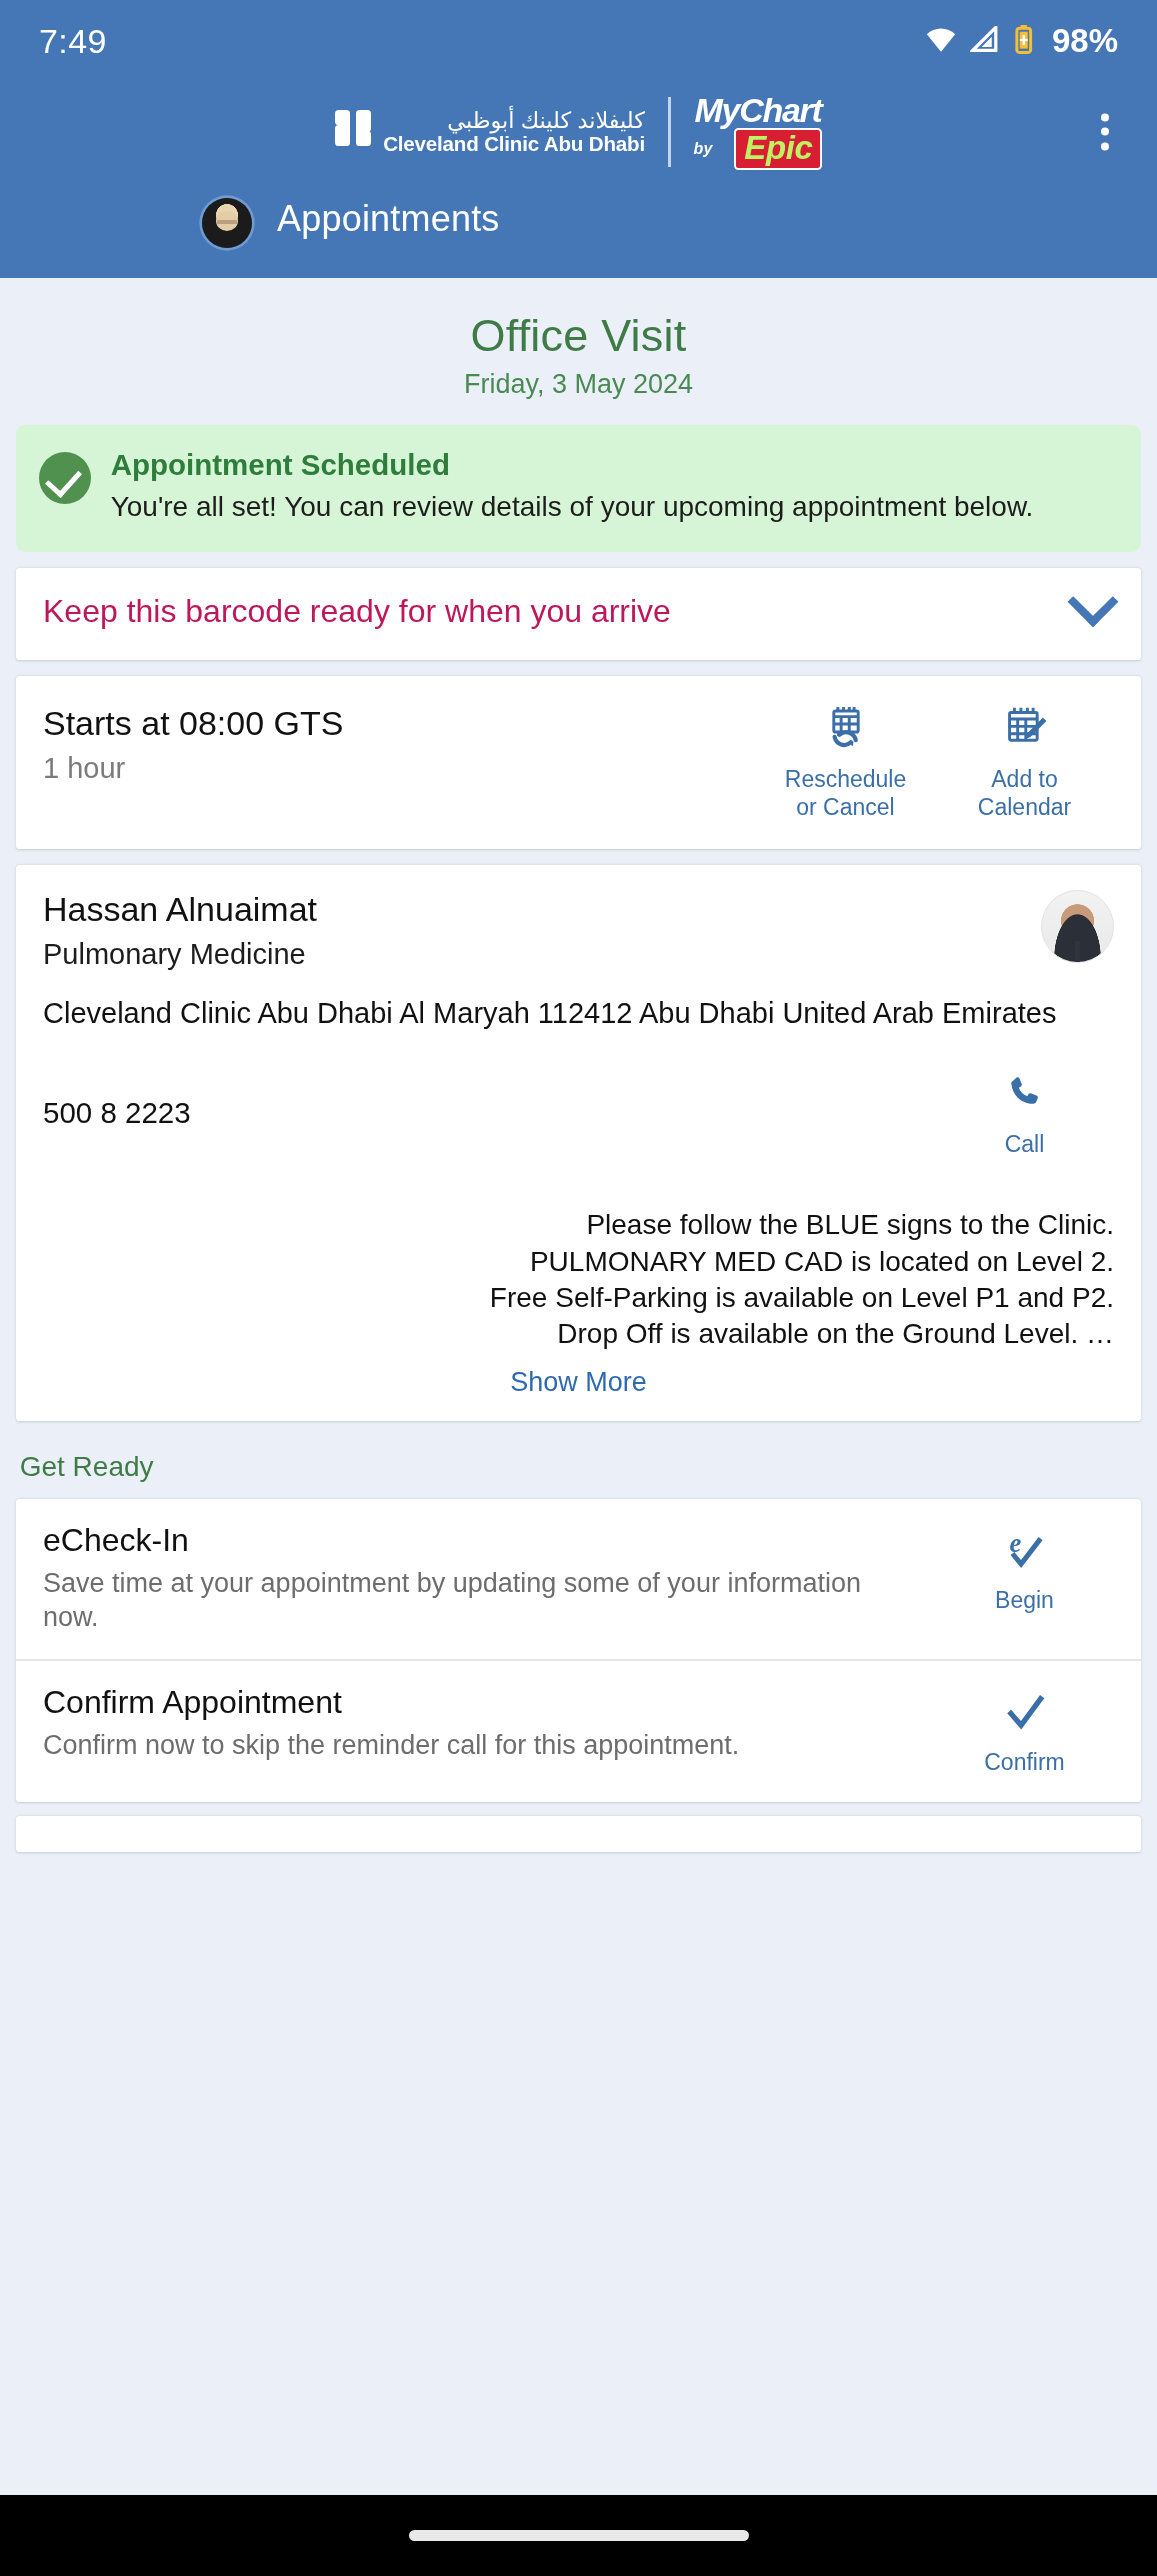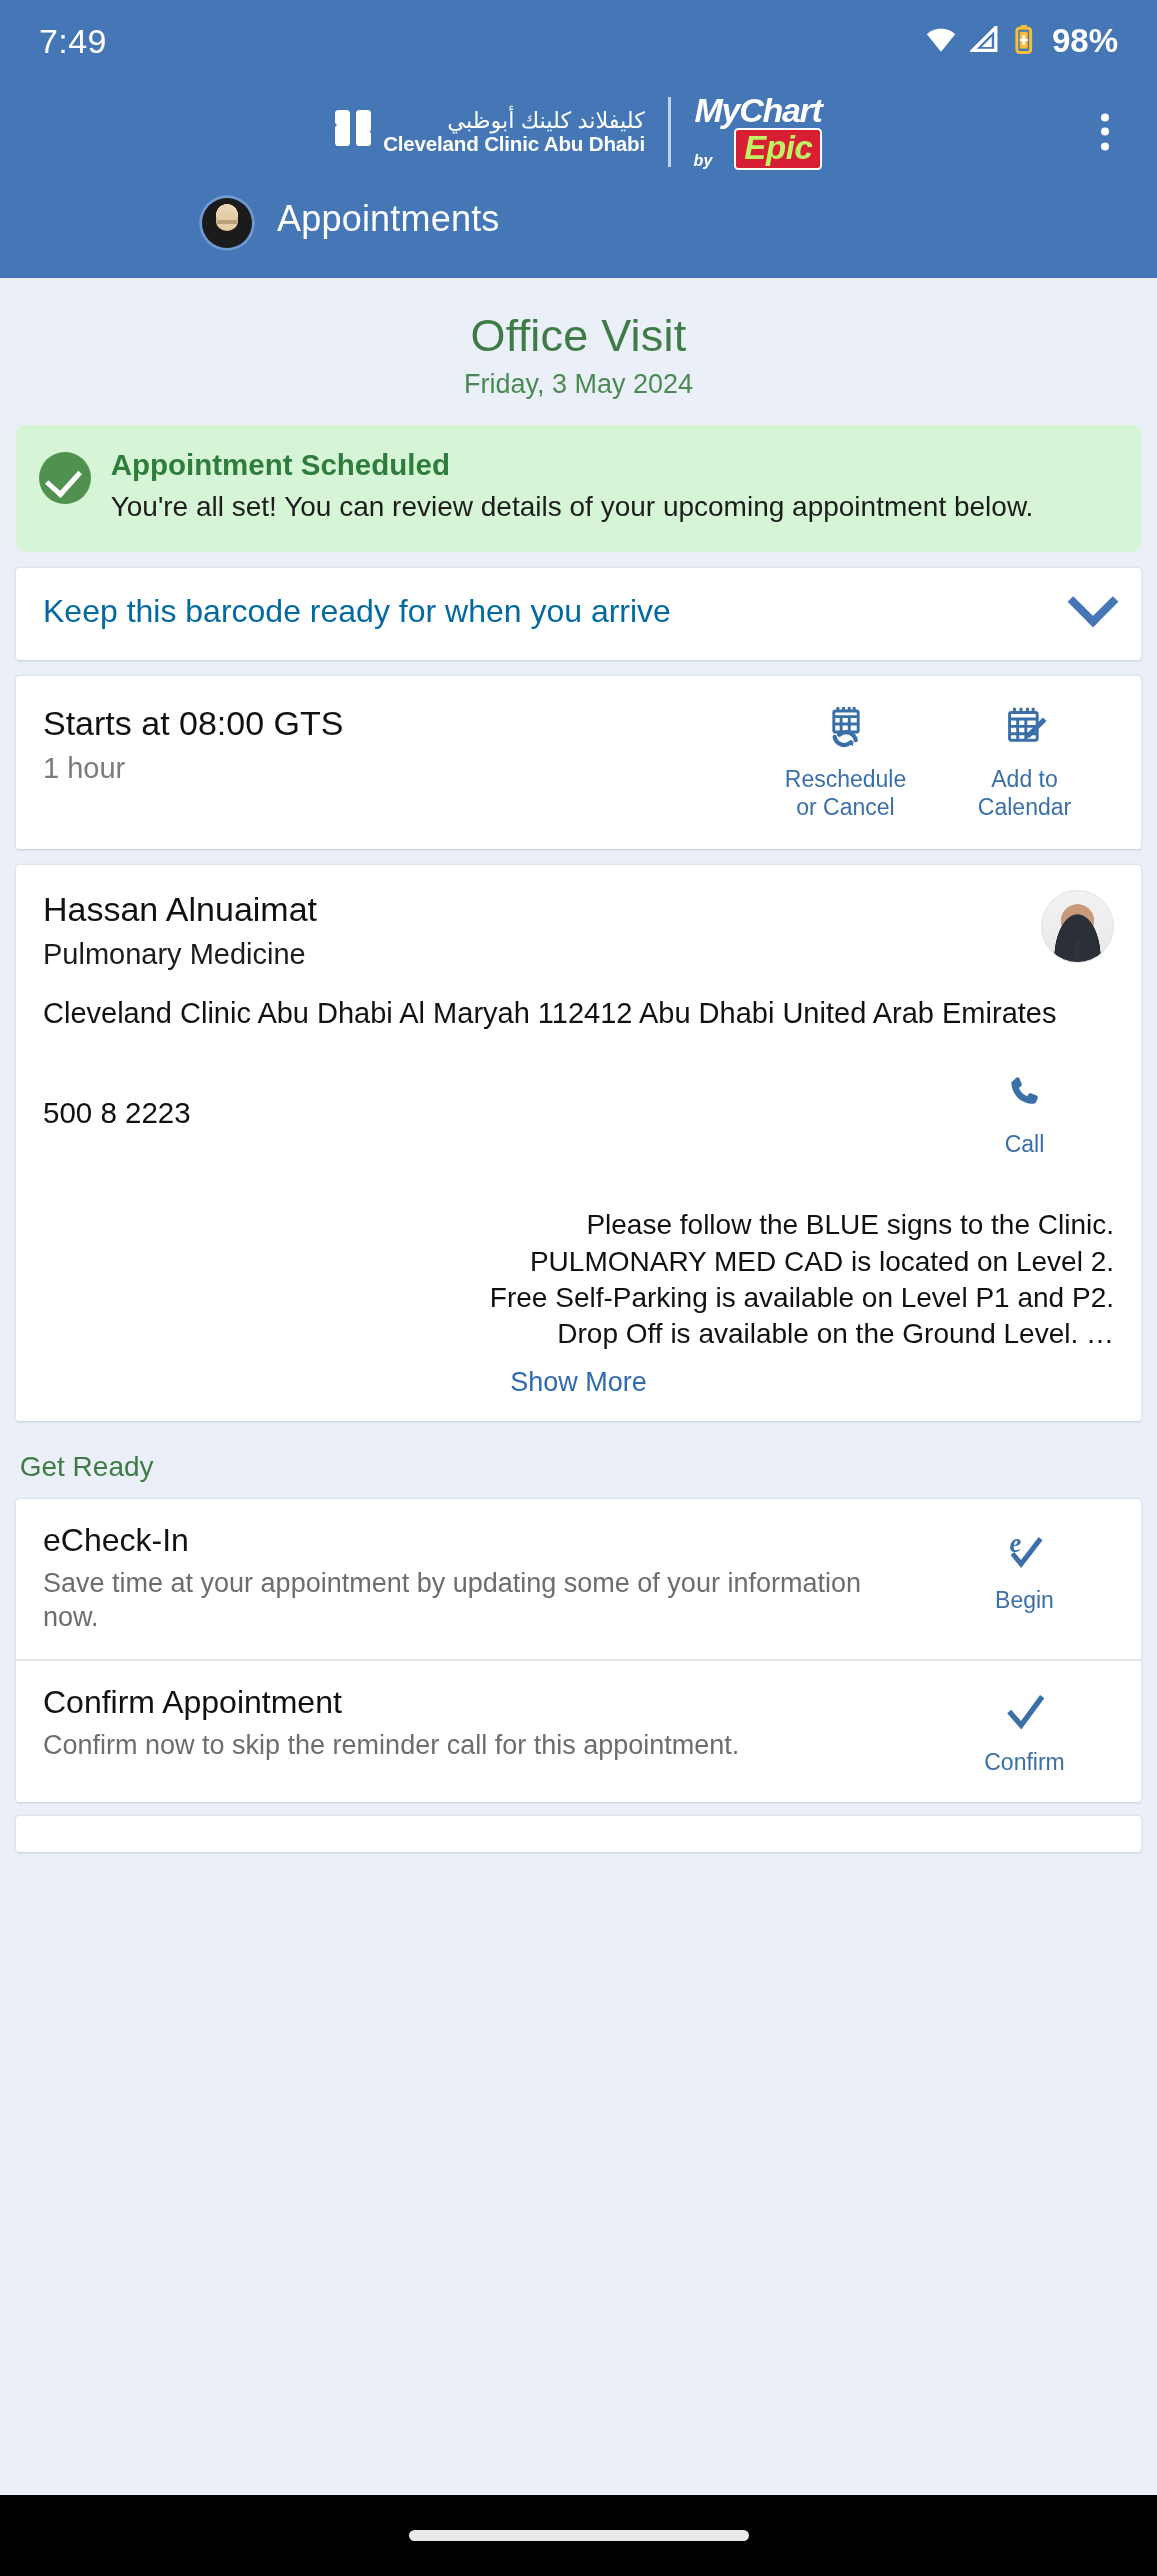--- a/index.html
+++ b/index.html
@@ -38,21 +38,21 @@
   .cc-ar { font-size: 22.4px; letter-spacing: 0.3px; }
   .cc-en { font-size: 20.6px; font-weight: 700; letter-spacing: -0.2px; }
   .brand-div { width: 2.7px; height: 70px; background: #dce6f2; margin: 0 23px; opacity: .85; }
   .brand-mychart { display: flex; flex-direction: column; align-items: center; }
   .mc-word {
     color: #fff; font-size: 34px; font-weight: 700; font-style: italic;
     letter-spacing: -1.3px; line-height: .95;
     font-family: "Liberation Sans", sans-serif;
   }
   .mc-word .u { border-bottom: 2.7px solid #fff; padding-bottom: 0.9px; }
-  .mc-by { display: flex; align-items: flex-end; gap: 22px; margin-top: 2px; }
+  .mc-by { display: flex; align-items: center; gap: 22px; margin-top: 2px; }
   .mc-bytxt { color: #fff; font-size: 16px; font-style: italic; font-weight: 700; }
   .mc-epic {
     background: #D81E33; color: #bef264; font-size: 33px; font-weight: 700; font-style: italic;
     padding: 0.9px 8px 1.8px 8px; border-radius: 4.5px; border: 2.2px solid #fff;
     letter-spacing: -0.4px; line-height: 1.05;
   }
   .kebab {
     position: absolute; right: 41px; top: 50%; transform: translateY(-50%);
     display: flex; flex-direction: column; gap: 6.3px; padding: 7.2px;
   }
@@ -105,21 +105,21 @@
   .card {
     background: #fff; margin: 16px 16px 0 16px; border-radius: 3.6px;
     box-shadow: 0 0.9px 2.7px rgba(0,0,0,.16);
   }
   .card.flush { margin-top: 14.3px; }
 
   .barcode-row {
     display: flex; align-items: center; justify-content: space-between;
     padding: 23px 30px 27px 27px;
   }
-  .barcode-text { font-size: 32px; color: #0369a1; line-height: 1.3; max-width: 805px; }
+  .barcode-text { font-size: 32px; color: #be185d; line-height: 1.3; max-width: 805px; }
   .chev {
     width: 36px; height: 36px; flex: none; border: solid #4576B5;
     border-width: 0 8px 8px 0; transform: rotate(45deg) translate(-7.2px,-7.2px);
   }
 
   .starts-row { display: flex; align-items: flex-start; padding: 25px 27px 27px 27px; }
   .starts-left { flex: 1; padding-top: 3.6px; }
   .starts-time { font-size: 34px; color: #111; }
   .starts-dur { font-size: 29px; color: #7b7b7b; margin-top: 9px; }
   .action {

